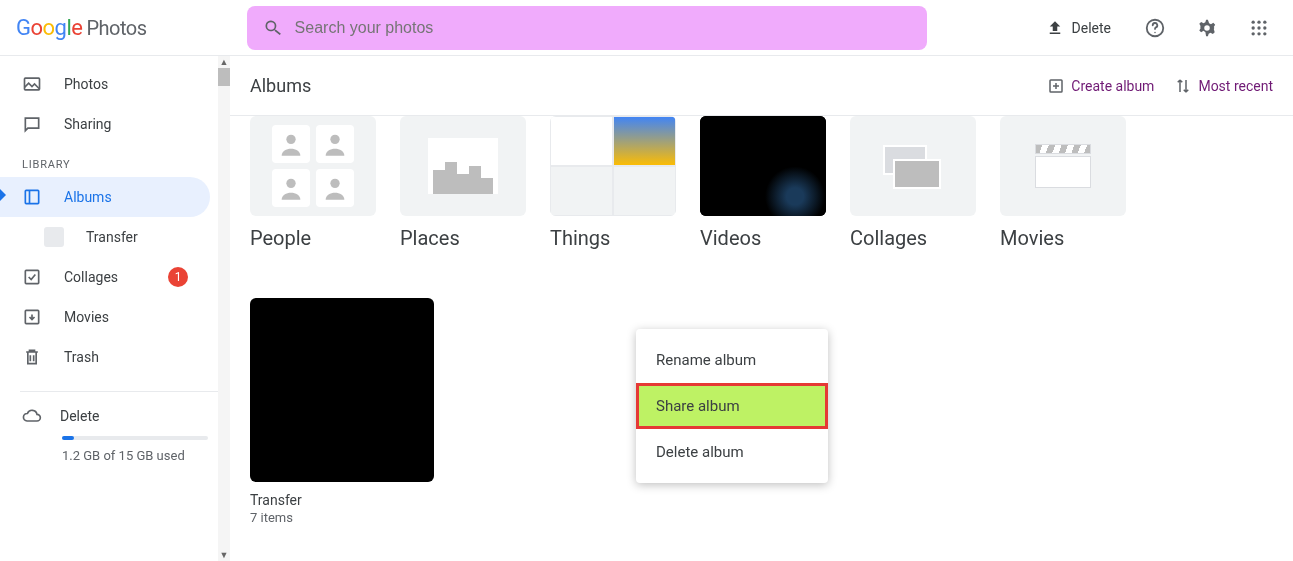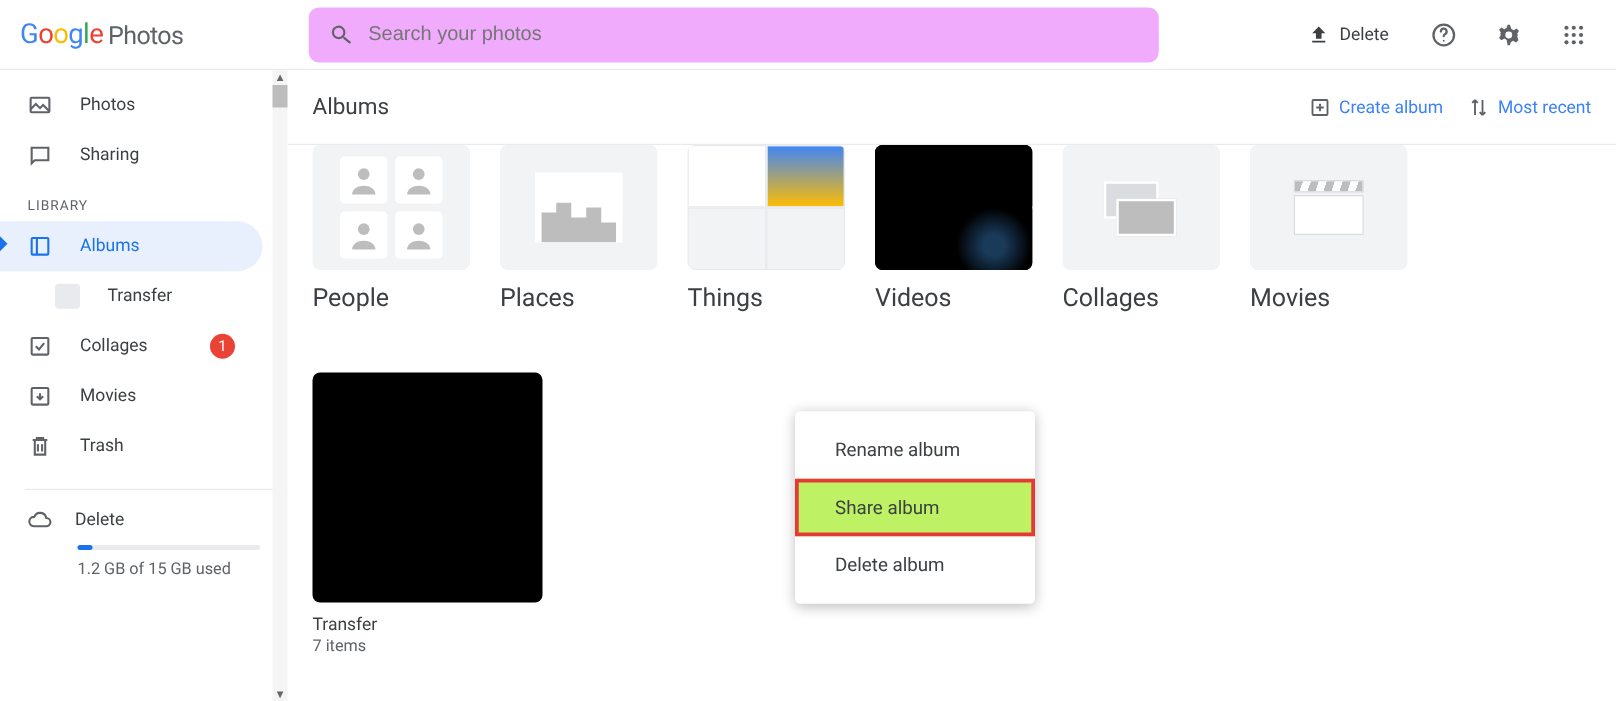--- a/index.html
+++ b/index.html
@@ -41,21 +41,21 @@
   .storage { padding: 0 22px; }
   .storage-row { display: flex; align-items: center; gap: 18px; margin-bottom: 10px; }
   .storage-bar { height: 4px; background: #e8eaed; border-radius: 2px; margin-left: 40px; margin-bottom: 8px; position: relative; }
   .storage-bar-fill { position: absolute; left: 0; top: 0; height: 100%; width: 8%; background: #1a73e8; border-radius: 2px; }
   .storage-text { margin-left: 40px; font-size: 13px; color: #5f6368; }
   
   
   .main { flex: 1; overflow: hidden; position: relative; }
   .page-header { display: flex; align-items: center; height: 60px; padding: 0 20px; border-bottom: 1px solid #e8eaed; }
   .page-title { font-size: 18px; color: #3c4043; font-weight: 400; }
-  .page-actions { margin-left: auto; display: flex; align-items: flex-start; gap: 20px; color: #3b82f6; font-size: 14px; }
+  .page-actions { margin-left: auto; display: flex; align-items: flex-start; gap: 20px; color: #701a75; font-size: 14px; }
   .page-action { display: flex; align-items: center; gap: 6px; cursor: pointer; }
   
   .content { padding: 0 20px; }
   .categories { display: flex; gap: 24px; }
   .cat { display: flex; flex-direction: column; }
   .cat-thumb { width: 126px; height: 100px; background: #f1f3f4; border-radius: 6px; display: flex; align-items: center; justify-content: center; overflow: hidden; position: relative; }
   .cat-label { margin-top: 10px; font-size: 20px; color: #3c4043; }
   
   
   .people-grid { display: grid; grid-template-columns: 1fr 1fr; gap: 6px; }
@@ -75,21 +75,21 @@
   .clapper-body { position: absolute; top: 12px; left: 0; right: 0; bottom: 0; background: #fff; border:1px solid #dadce0; }
   
   .albums-list { margin-top: 48px; display: flex; gap: 24px; }
   .album { }
   .album-thumb { width: 184px; height: 184px; background: #000; border-radius: 6px; }
   .album-title { margin-top: 10px; font-size: 14px; color: #3c4043; }
   .album-meta { font-size: 13px; color: #5f6368; margin-top: 2px; }
   
   
   .ctx-menu { position: absolute; left: 406px; top: 273px; width: 192px; background: #fff; border-radius: 4px; box-shadow: 0 2px 10px rgba(0,0,0,0.25); padding: 8px 0; z-index: 10; }
-  .ctx-item { height: 46px; display: flex; align-items: center; padding: 0 32px; font-size: 15px; color: #3c4043; cursor: pointer; }
+  .ctx-item { height: 46px; display: flex; align-items: center; padding: 0 20px; font-size: 15px; color: #3c4043; cursor: pointer; }
   .ctx-item.highlight { outline: 3px solid #e53935; outline-offset: -3px; background: #bef264; }
   
   svg { display: block; }
 </style>
 </head>
 <body>
 
 <div class="header">
   <div class="logo">
     <span class="g1">G</span>

